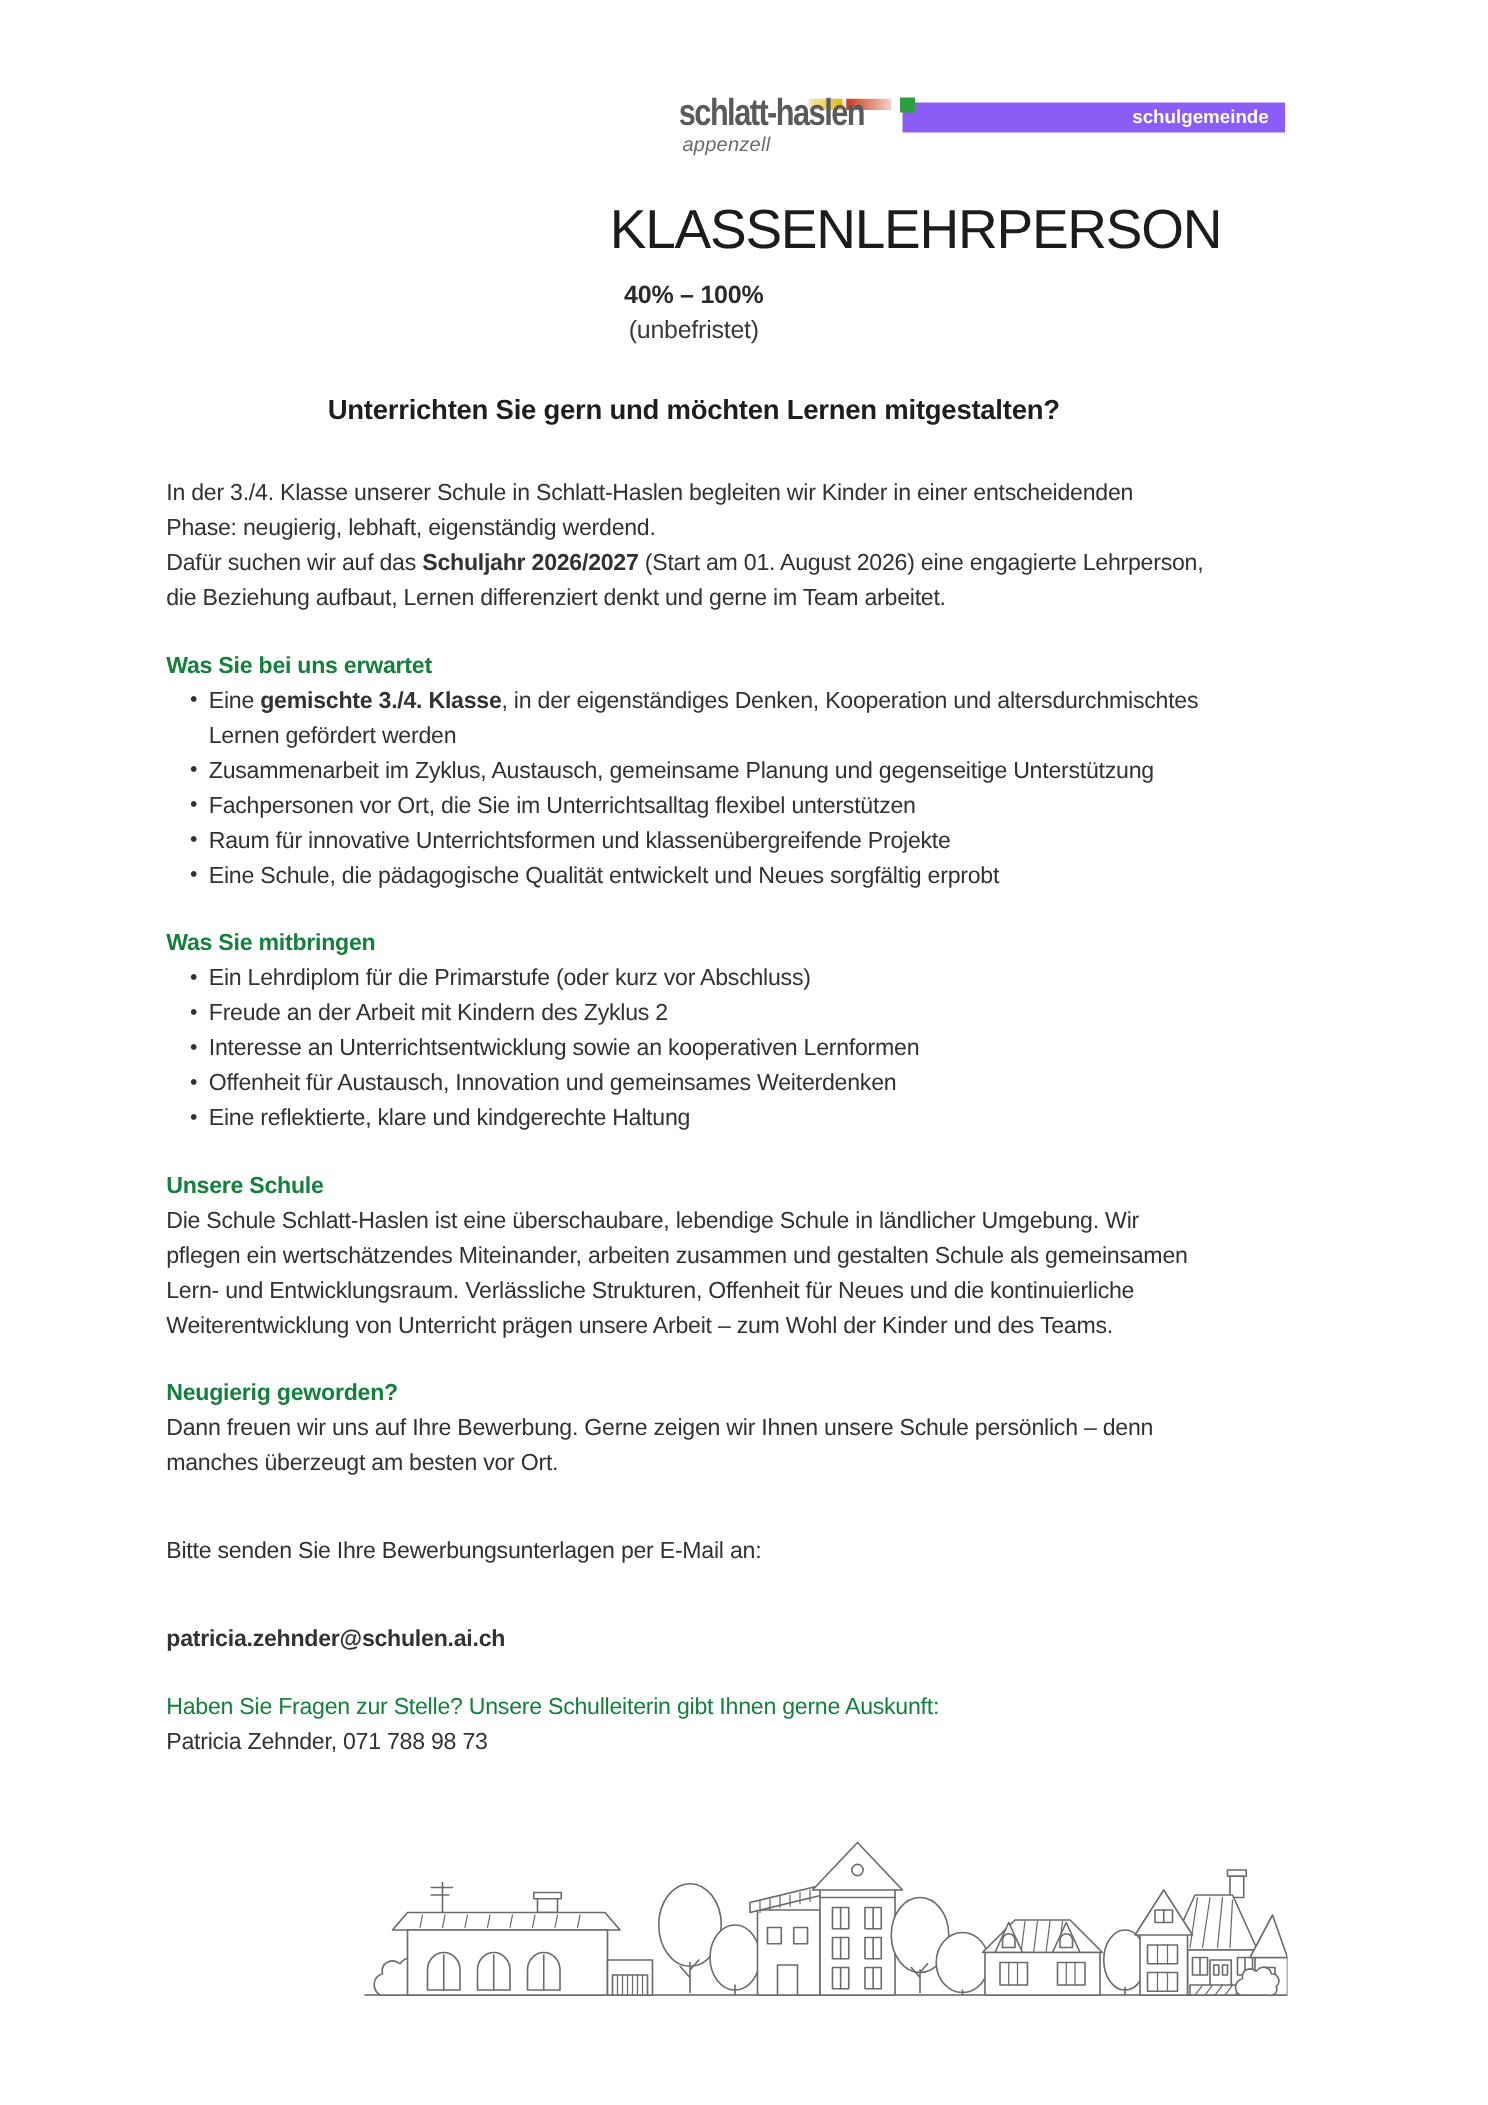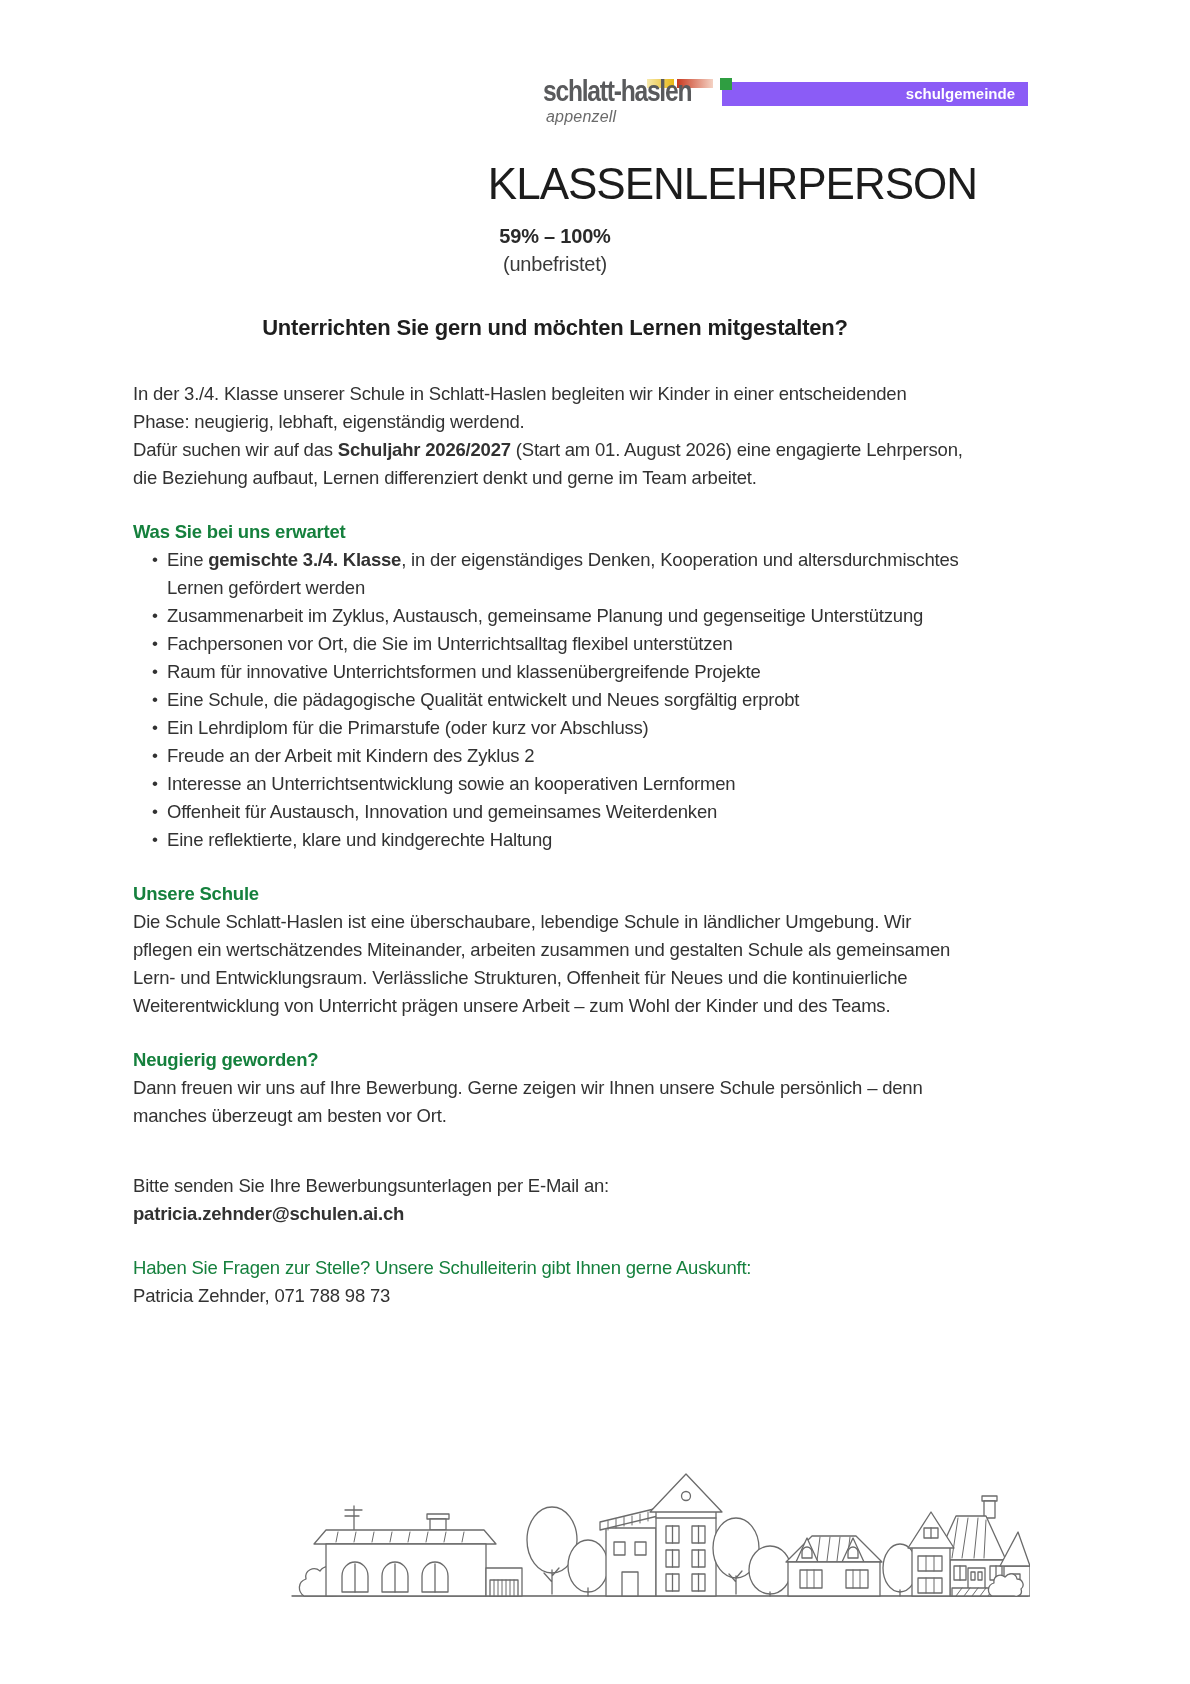--- a/index.html
+++ b/index.html
@@ -41,21 +41,21 @@
   }
   .workload { text-align:center; font-weight:700; font-size:20px; line-height:28px; margin-top:12px; color:#2a2a2a; }
   .contract { text-align:center; font-size:20px; line-height:28px; color:#3a3a3a; }
   .question {
     text-align:center; font-weight:700; font-size:22px; line-height:32px;
     margin-top:34px; color:#1e1e1e; white-space:nowrap;
   }
   .para { margin-top:36px; }
   .line { height:28px; line-height:28px; white-space:nowrap; }
   .h3 { font-weight:700; margin-top:26px; height:28px; line-height:28px; color:#15803d; white-space:nowrap; }
-  .b { font-weight:700; }
+  .b { font-weight:700;margin-top:43px; }
   .li { display:flex; height:28px; line-height:28px; white-space:nowrap; }
   .li .dot { display:inline-block; margin-left:19px; width:15px; font-size:17px; }
   .wrapline { padding-left:34px; }
   .gap-lg { margin-top:42px; }
   
   .village { position:absolute; left:290px; top:1470px; }
 </style>
 </head>
 <body>
 
@@ -68,21 +68,21 @@
     <div class="mark-red"></div>
     <div class="mark-green"></div>
     <div class="banner">
       <span>schulgemeinde</span>
     </div>
   </div>
 
   <div class="content">
 
     <div class="title">KLASSENLEHRPERSON</div>
-    <div class="workload">59% – 100%</div>
+    <div class="workload">40% – 100%</div>
     <div class="contract">(unbefristet)</div>
     <div class="question">Unterrichten Sie gern und möchten Lernen mitgestalten?</div>
 
     <div class="para">
       <div class="line">In der 3./4. Klasse unserer Schule in Schlatt-Haslen begleiten wir Kinder in einer entscheidenden</div>
       <div class="line">Phase: neugierig, lebhaft, eigenständig werdend.</div>
       <div class="line"><span>Dafür suchen wir auf das </span><span class="b">Schuljahr 2026/2027</span><span> (Start am 01. August 2026) eine engagierte Lehrperson,</span></div>
       <div class="line">die Beziehung aufbaut, Lernen differenziert denkt und gerne im Team arbeitet.</div>
     </div>
 
@@ -104,20 +104,21 @@
       <div class="li">
         <span class="dot">•</span>
         <span>Raum für innovative Unterrichtsformen und klassenübergreifende Projekte</span>
       </div>
       <div class="li">
         <span class="dot">•</span>
         <span>Eine Schule, die pädagogische Qualität entwickelt und Neues sorgfältig erprobt</span>
       </div>
     </div>
 
+    <div class="h3">Was Sie mitbringen</div>
     <div>
       <div class="li">
         <span class="dot">•</span>
         <span>Ein Lehrdiplom für die Primarstufe (oder kurz vor Abschluss)</span>
       </div>
       <div class="li">
         <span class="dot">•</span>
         <span>Freude an der Arbeit mit Kindern des Zyklus 2</span>
       </div>
       <div class="li">

